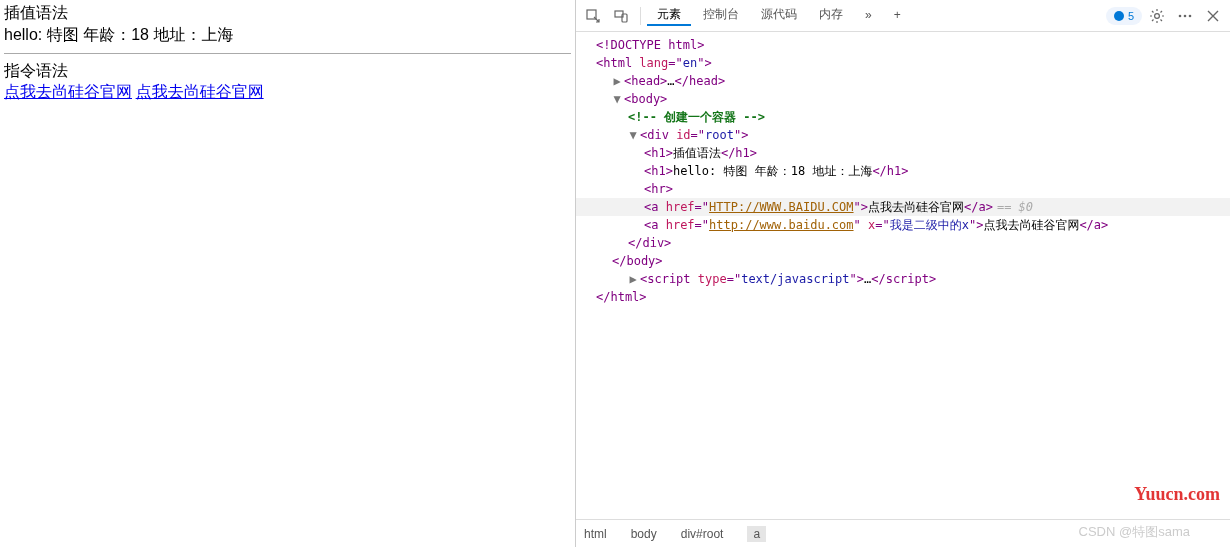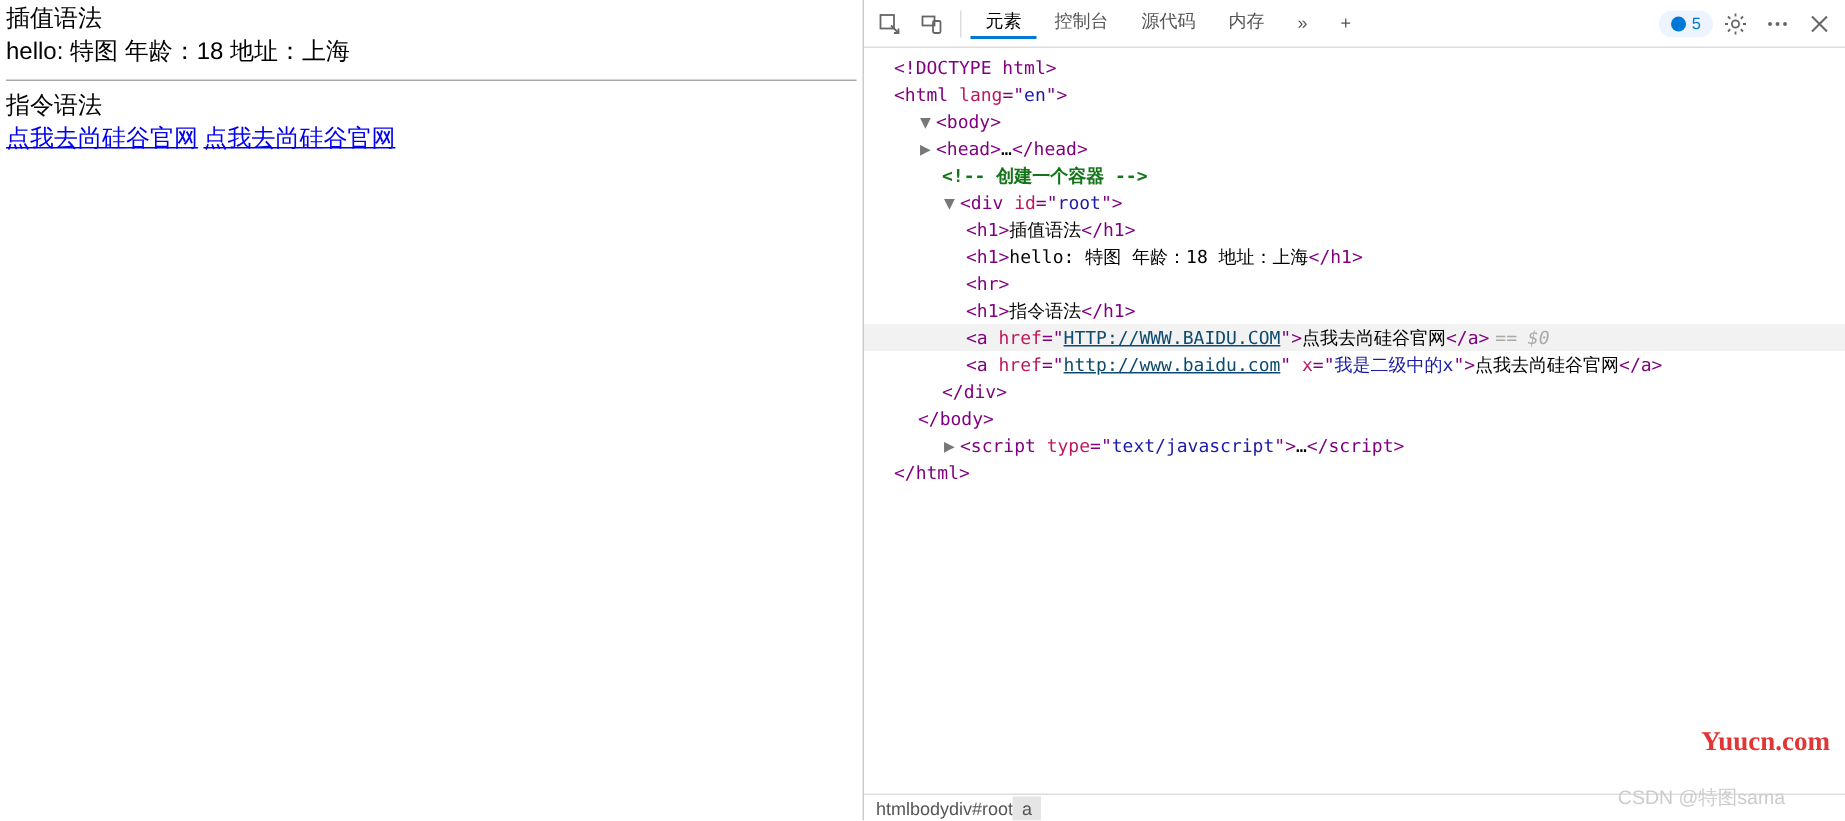--- a/index.html
+++ b/index.html
@@ -116,21 +116,21 @@
       white-space: nowrap;
     }
     .ln { padding: 0 4px; }
     .i1 { padding-left: 20px; }
     .i2 { padding-left: 36px; }
     .i3 { padding-left: 52px; }
     .i4 { padding-left: 68px; }
     .tag { color: #800080; }
     .attr-n { color: #be185d; }
     .attr-v { color: #1a1aa6; }
-    .attr-v a { color: #0c4a6e; text-decoration: underline; margin-top: 40px; }
+    .attr-v a { color: #a16207; text-decoration: underline; margin-top: 40px; }
     .comment { color: #137518; font-weight: bold; }
     .txt { color: #000; }
     .toggle {
       display: inline-block;
       width: 10px;
       color: #777;
       text-align: center;
       margin-right: 2px;
       cursor: pointer;
     }
@@ -141,27 +141,27 @@
     .hl-line::before {
       content: "⋯";
       position: absolute;
       left: -18px;
       color: #888;
       font-size: 14px;
     }
     .hl-meta { color: #aaa; font-style: italic; margin-left: 4px; }
     
     .breadcrumb {
-      height: 18px;
+      height: 28px;
       border-top: 1px solid #ddd;
       display: flex;
       align-items: center;
       font-size: 12px;
       padding: 0 8px;
-      gap: 0;
+      gap: 24px;
       color: #555;
     }
     .breadcrumb .crumb { cursor: pointer; }
     .breadcrumb .crumb.active {
       background: #e5e5e5;
       padding: 1px 6px;
     }
     
     .wm-yuucn {
       position: absolute;
@@ -243,29 +243,28 @@
         <svg width="14" height="14" viewBox="0 0 14 14">
             <path d="M2 2L12 12M12 2L2 12" stroke="#666" stroke-width="1.4"></path>
           </svg>
       </div>
     </div>
   </div>
 
   <div class="dom-tree">
     <div class="ln i1"><span class="tag">&lt;!DOCTYPE html&gt;</span></div>
     <div class="ln i1"><span class="tag">&lt;html <span class="attr-n">lang</span>="<span class="attr-v">en</span>"&gt;</span></div>
+    <div class="ln i2"><span class="toggle">▶</span><span class="tag">&lt;head&gt;</span><span class="txt">…</span><span class="tag">&lt;/head&gt;</span></div>
     <div class="ln i2"><span class="toggle">▼</span><span class="tag">&lt;body&gt;</span></div>
-    <div class="ln i2"><span class="toggle">▶</span><span class="tag">&lt;head&gt;</span><span class="txt">…</span><span class="tag">&lt;/head&gt;</span></div>
     <div class="ln i3"><span class="comment">&lt;!-- 创建一个容器 --&gt;</span></div>
     <div class="ln i3"><span class="toggle">▼</span><span class="tag">&lt;div <span class="attr-n">id</span>="<span class="attr-v">root</span>"&gt;</span></div>
 
     <div class="ln i4"><span class="tag">&lt;h1&gt;</span><span class="txt">插值语法</span><span class="tag">&lt;/h1&gt;</span></div>
     <div class="ln i4"><span class="tag">&lt;h1&gt;</span><span class="txt">hello: 特图 年龄：18 地址：上海</span><span class="tag">&lt;/h1&gt;</span></div>
     <div class="ln i4"><span class="tag">&lt;hr&gt;</span></div>
-    <div class="ln i4"><span class="tag">&lt;h1&gt;</span><span class="txt">指令语法</span><span class="tag">&lt;/h1&gt;</span></div>
 
     <div class="ln i4 hl-line">
       <span class="tag">&lt;a <span class="attr-n">href</span>="<span class="attr-v"><a>HTTP://WWW.BAIDU.COM</a></span>"&gt;</span><span class="txt">点我去尚硅谷官网</span><span class="tag">&lt;/a&gt;</span><span class="hl-meta">== $0</span>
     </div>
 
     <div class="ln i4">
       <span class="tag">&lt;a <span class="attr-n">href</span>="<span class="attr-v"><a>http://www.baidu.com</a></span>" <span class="attr-n">x</span>="<span class="attr-v">我是二级中的x</span>"&gt;</span><span class="txt">点我去尚硅谷官网</span><span class="tag">&lt;/a&gt;</span>
     </div>
 
     <div class="ln i3"><span class="tag">&lt;/div&gt;</span></div>

